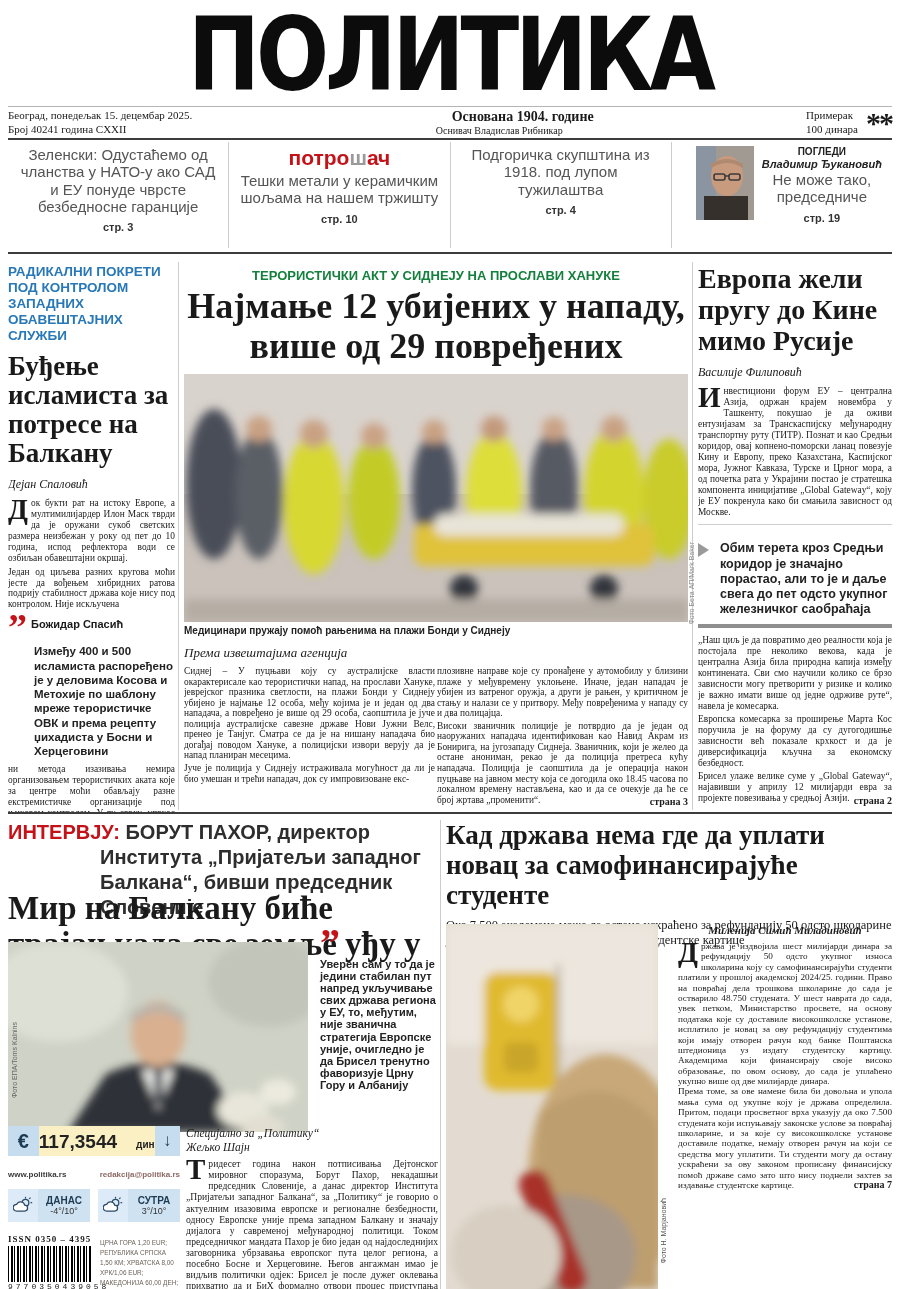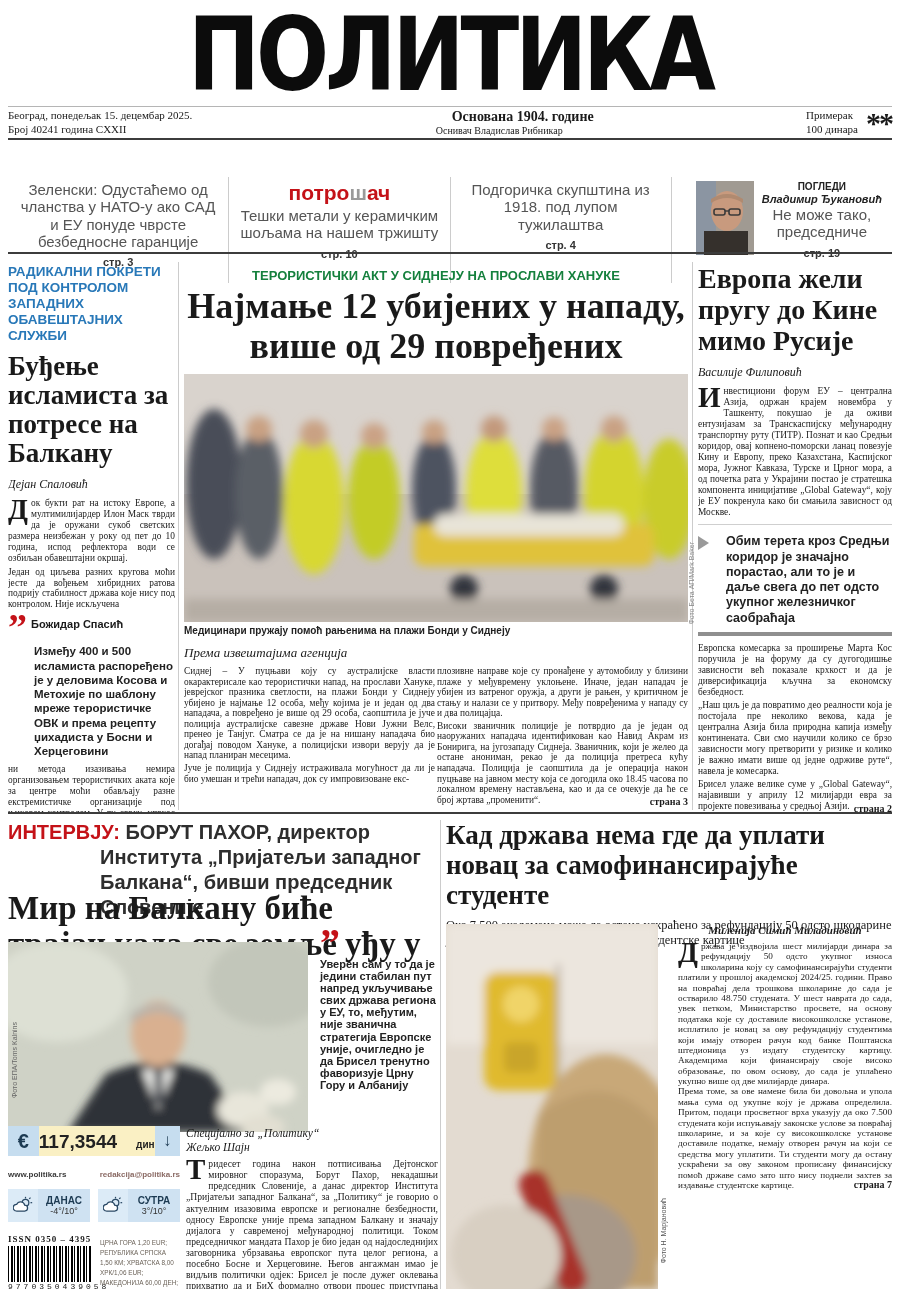--- a/index.html
+++ b/index.html
@@ -15,21 +15,21 @@
   .mast-info{position:absolute;top:109px;left:8px;right:8px;display:flex;justify-content:space-between;align-items:flex-start;}
   .mast-left{font-size:11px;line-height:1.25;}
   .mast-center{text-align:center;}
   .mast-founded{font-size:14px;font-weight:bold;margin-left:47px;}
   .mast-founder{font-size:10px;}
   .mast-right{display:flex;gap:8px;align-items:center;}
   .mast-copy{font-size:11px;line-height:1.25;text-align:left;}
   .mast-marks{font-size:30px;font-weight:bold;line-height:20px;letter-spacing:-2px;}
 
   
-  .teasers{position:absolute;top:142px;left:8px;right:8px;height:106px;display:flex;margin-top:35px;}
+  .teasers{position:absolute;top:142px;left:8px;right:8px;height:106px;display:flex;}
   .teaser{flex:1;padding:4px 10px;text-align:center;display:flex;flex-direction:column;align-items:center;justify-content:flex-start;}
   .teaser + .teaser{border-left:1px solid #ccc;}
   .t-title{font-family:"Liberation Sans","DejaVu Sans",sans-serif;font-size:15px;line-height:1.15;color:#555;}
   .t-page{font-family:"Liberation Sans","DejaVu Sans",sans-serif;font-size:11px;font-weight:bold;color:#333;margin-top:6px;}
   .t-logo{font-family:"Liberation Sans","DejaVu Sans",sans-serif;font-size:21px;font-weight:bold;color:#c41218;margin-bottom:2px;}
   .t-logo .sh{color:#9a9a9a;}
   .t4{flex-direction:row;gap:8px;align-items:flex-start;text-align:center;}
   .t4 .pic{width:58px;height:74px;flex:0 0 58px;margin-left:14px;}
   .t4-col{flex:1;}
   .t-section{font-family:"Liberation Sans","DejaVu Sans",sans-serif;font-size:10px;font-weight:bold;color:#222;}
@@ -57,21 +57,21 @@
   .photo{width:100%;display:block;}
   .caption{font-family:"Liberation Sans","DejaVu Sans",sans-serif;font-size:10px;font-weight:bold;margin-top:3px;color:#222;}
   .section-label{font-style:italic;font-size:13px;margin:9px 0 5px;}
   .twocol{display:flex;gap:2px;}
   .twocol > div{flex:1;}
   .cp{font-size:9.4px;line-height:1.12;text-align:justify;margin:0 0 2px;}
 
   .col-right{position:absolute;left:698px;width:194px;top:8px;height:548px;overflow:hidden;}
   .right-head{font-size:28px;font-weight:bold;line-height:1.1;margin:0;}
   .rp{font-size:9.4px;line-height:1.17;text-align:justify;margin:0 0 2px;}
-  .pull{display:flex;gap:6px;margin:6px 0 0;border-top:1px solid #cfcfcf;padding-top:9px;}
+  .pull{display:flex;margin:6px 0 0;border-top:1px solid #cfcfcf;padding-top:16px;}
   .tri{width:0;height:0;border-top:7px solid transparent;border-bottom:7px solid transparent;border-left:11px solid #9a9a9a;flex:0 0 11px;margin-top:2px;}
   .pull-text{font-family:"Liberation Sans","DejaVu Sans",sans-serif;font-size:12.5px;font-weight:bold;line-height:1.22;color:#222;}
   .pull-rule{height:4px;background:#8f8f8f;margin:6px 0 7px;}
 
   .v-credit{position:absolute;font-family:"Liberation Sans","DejaVu Sans",sans-serif;font-size:7px;color:#8a8a8a;
             writing-mode:vertical-rl;transform:rotate(180deg);white-space:nowrap;}
 
   
   .bottom{position:absolute;top:820px;left:0;right:0;height:469px;}
   .int{position:absolute;left:8px;top:0;width:429px;height:469px;}
@@ -260,22 +260,22 @@
 
     <div class="col-right">
       <h2 class="right-head">Европа жели пругу до Кине мимо Русије</h2>
       <div class="author">Василије Филиповић</div>
       <p class="rp dropcap">Инвестициони форум ЕУ – централна Азија, одржан крајем новембра у Ташкенту, покушао је да оживи ентузијазам за Транскаспијску међународну транспортну руту (ТИТР). Познат и као Средњи коридор, овај копнено-поморски ланац повезује Кину и Европу, преко Казахстана, Каспијског мора, Јужног Кавказа, Турске и Црног мора, а од почетка рата у Украјини постао је стратешка компонента иницијативе „Global Gateway“, коју је ЕУ покренула како би смањила зависност од Москве.</p>
       <div class="pull">
         <div class="tri"></div>
         <div class="pull-text">Обим терета кроз Средњи коридор је значајно порастао, али то је и даље свега до пет одсто укупног железничког саобраћаја</div>
       </div>
       <div class="pull-rule"></div>
+      <p class="rp">„Наш циљ је да повратимо део реалности која је постојала пре неколико векова, када је централна Азија била природна капија између континената. Сви смо научили колико се брзо зависности могу претворити у ризике и колико је важно имати више од једне одрживе руте“, навела је комесарка.</p>
       <p class="rp">Европска комесарка за проширење Марта Кос поручила је на форуму да су дугогодишње зависности већ показале крхкост и да је диверсификација кључна за економску безбедност.</p>
-      <p class="rp">„Наш циљ је да повратимо део реалности која је постојала пре неколико векова, када је централна Азија била природна капија између континената. Сви смо научили колико се брзо зависности могу претворити у ризике и колико је важно имати више од једне одрживе руте“, навела је комесарка.</p>
       <p class="rp">Брисел улаже велике суме у „Global Gateway“, најавивши у априлу 12 милијарди евра за пројекте повезивања у средњој Азији.</p>
       <span class="pageref">страна 2</span>
     </div>
   </div>
   <div class="v-credit" style="left:688px;top:542px">Фото Бета АП/Mark Baker</div>
   <div class="rule-thick" style="top:812px"></div>
 
   <div class="bottom">
     <div class="vd" style="left:440px;top:0;height:469px"></div>
 

